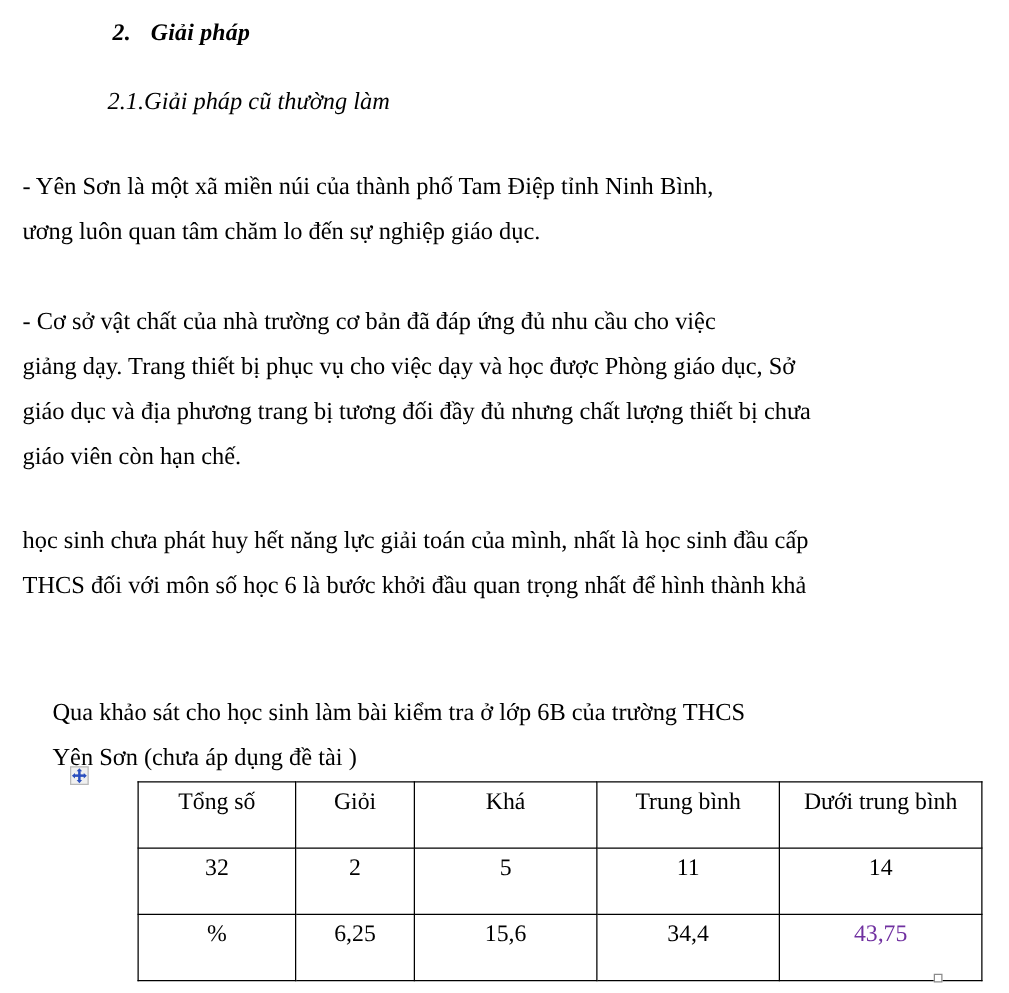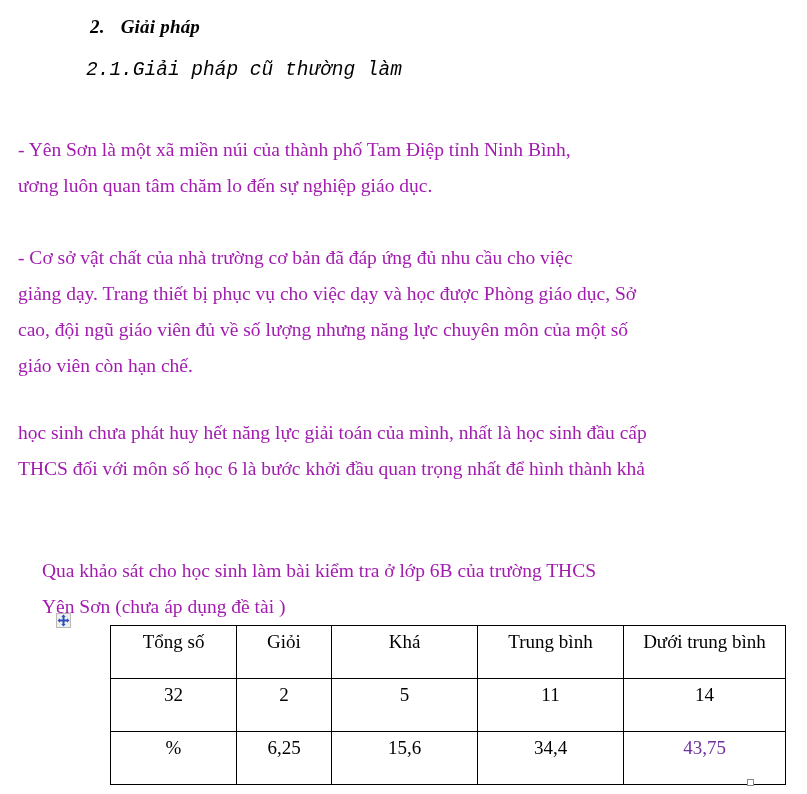--- a/index.html
+++ b/index.html
@@ -35,35 +35,34 @@
     font-weight: bold;
     font-style: italic;
     letter-spacing: 0.2px;
     white-space: nowrap;
   }
   .h-main .num { margin-right: 16px; }
 
   .h-sub {
     position: absolute;
     left: 86px;
-    top: 59px;
+    top: 71px;
     font-size: 19.5px;
     font-style: italic;
     font-weight: normal;
     white-space: nowrap;
-    font-family: Liberation Mono, monospace;
   }
 
   
   .para {
     position: absolute;
     font-size: 19.5px;
     line-height: 36px;
     text-align: justify;
-    color: #a21caf;
+    color: #000000;
   }
   .para .ln {
     display: block;
     white-space: nowrap;
   }
 
   #p1 { left: 18px; top: 132px; width: 772px; }
   #p2 { left: 18px; top: 240px; width: 772px; }
   #p3 { left: 18px; top: 415px; width: 772px; }
   #p4 { left: 18px; top: 553px; width: 772px; margin-left: 24px; }
@@ -134,21 +133,21 @@
   <div class="h-sub">2.1.Giải pháp cũ thường làm</div>
 
   <div class="para" id="p1">
     <span class="ln">     - Yên Sơn là một xã miền núi của thành phố Tam Điệp tỉnh Ninh Bình,</span>
     <span class="ln">ương luôn quan tâm chăm lo đến sự nghiệp giáo dục.</span>
   </div>
 
   <div class="para" id="p2">
     <span class="ln">     - Cơ sở vật chất của nhà trường cơ bản đã đáp ứng đủ nhu cầu cho việc</span>
     <span class="ln">giảng dạy. Trang thiết bị phục vụ cho việc dạy và học được Phòng giáo dục, Sở</span>
-    <span class="ln">cao, đội ngũ giáo viên đủ về số lượng nhưng năng lực chuyên môn của một số</span>
+    <span class="ln">giáo dục và địa phương trang bị tương đối đầy đủ nhưng chất lượng thiết bị chưa</span>
     <span class="ln">giáo viên còn hạn chế.</span>
   </div>
 
   <div class="para" id="p3">
     <span class="ln">học sinh chưa phát huy hết năng lực giải toán của mình, nhất là học sinh đầu cấp</span>
     <span class="ln">THCS đối với môn số học 6 là bước khởi đầu quan trọng nhất để hình thành khả</span>
   </div>
 
   <div class="para" id="p4">
     <span class="ln">     Qua khảo sát cho học sinh làm bài kiểm tra ở lớp 6B của trường THCS</span>

